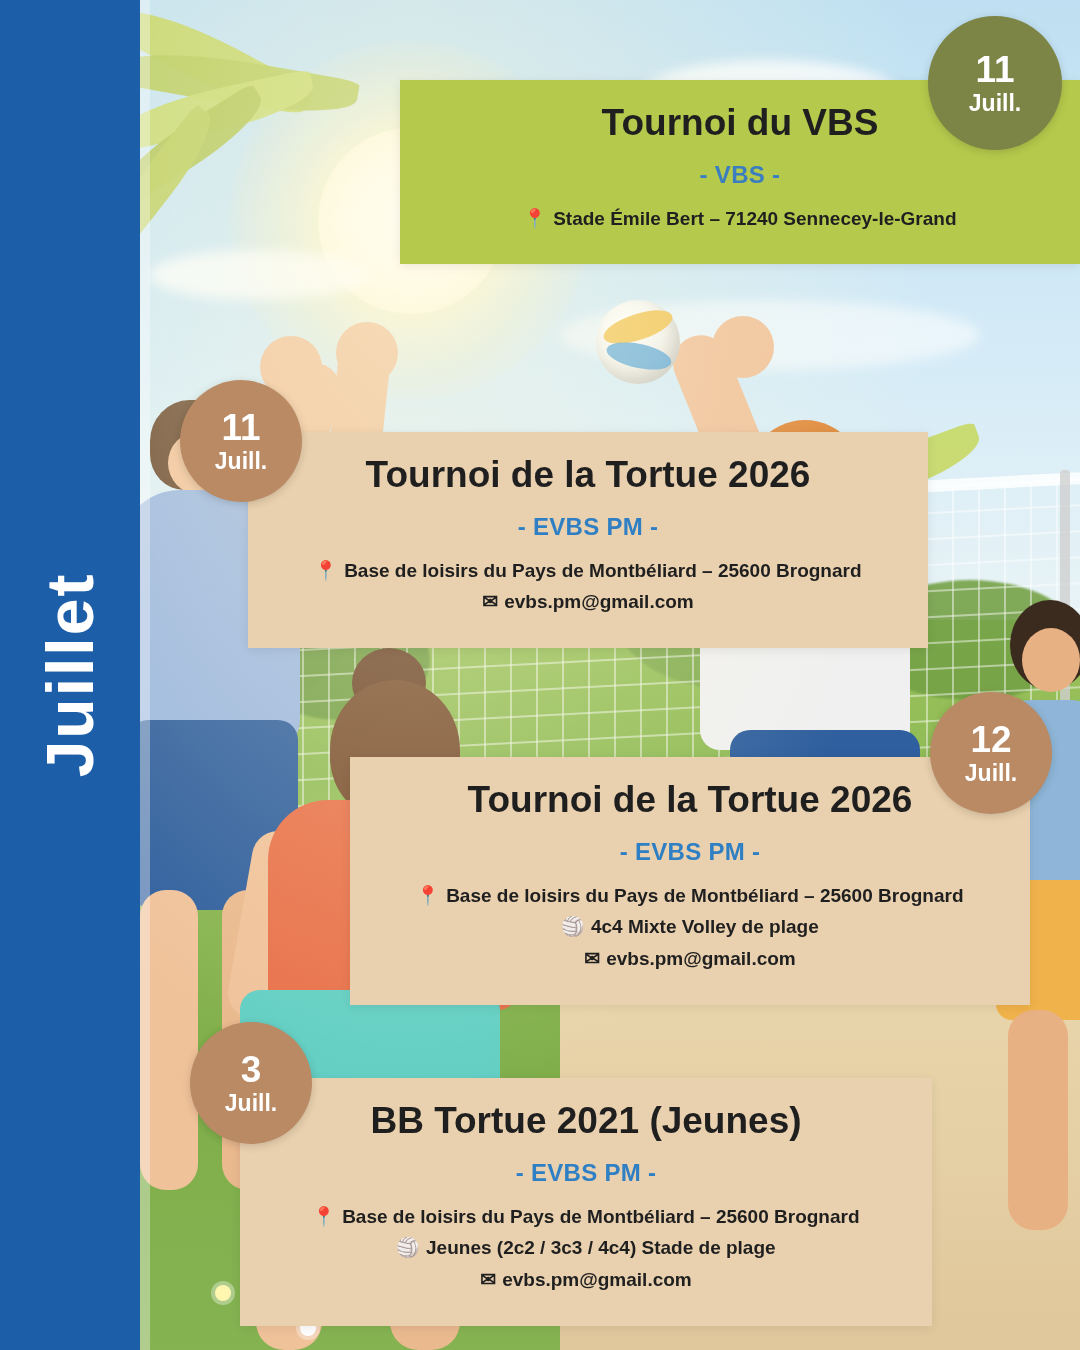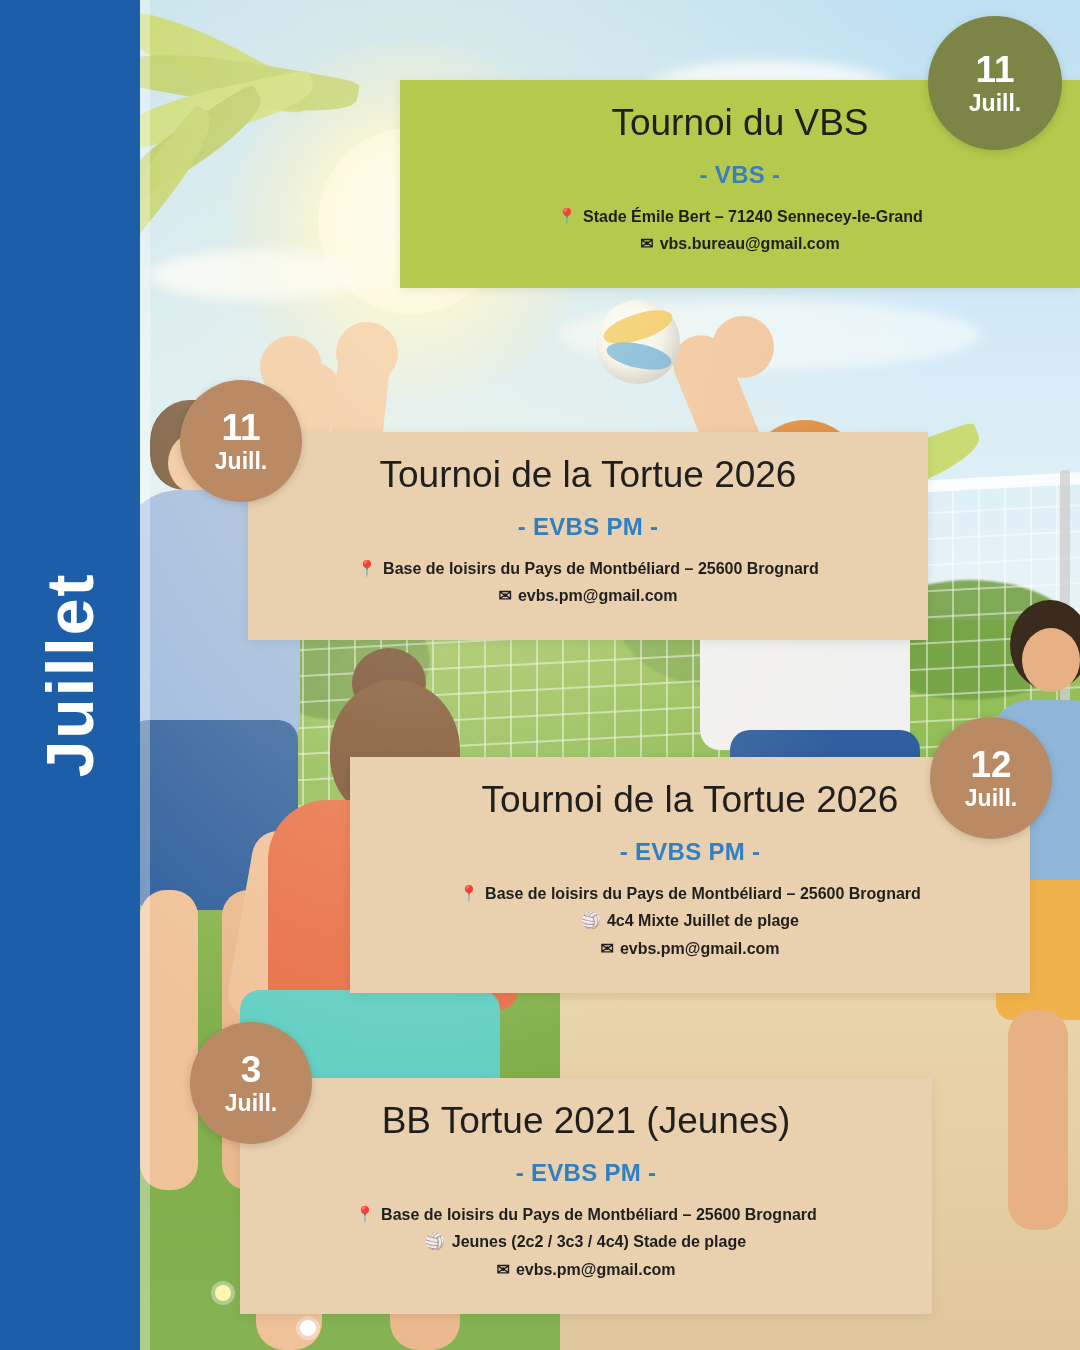--- a/index.html
+++ b/index.html
@@ -239,35 +239,35 @@
     z-index: 8;
     padding: 22px 26px 26px;
     text-align: center;
     box-shadow: 0 2px 10px rgba(0,0,0,0.08);
   }
   .card.green { background: #b5c94c; }
   .card.tan { background: #e9d0ae; }
 
   .card .title {
     font-size: 37px;
-    font-weight: 400;
+    font-weight: 700;
     color: #1f1f1f;
     margin: 0 0 16px;
     line-height: 1.15;
   }
   .card .club {
     font-size: 24px;
     font-weight: 700;
     color: #2f7fc4;
     margin: 0 0 18px;
     letter-spacing: .3px;
   }
   .card.green .club { color: #3a7ec0; }
   .card .line {
-    font-size: 16px;
+    font-size: 19px;
     font-weight: 700;
     color: #1f1f1f;
     margin: 0 0 7px;
     line-height: 1.3;
   }
   .card .line .ic { margin-right: 6px; }
 
   
   #card-1 { left: 400px; top: 80px;  width: 628px; }
   #card-2 { left: 248px; top: 432px; width: 628px; }
@@ -288,21 +288,21 @@
     line-height: 1.0;
     box-shadow: 0 2px 8px rgba(0,0,0,0.15);
   }
   .badge .day { font-size: 37px; }
   .badge .mon { font-size: 23px; margin-top: 4px; }
   .badge.olive { background: #7d8546; }
   .badge.brown { background: #b98a63; }
 
   #badge-1 { left: 928px; top: 16px;  width: 134px; height: 134px; }
   #badge-2 { left: 180px; top: 380px; width: 122px; height: 122px; }
-  #badge-3 { left: 930px; top: 717px; width: 122px; height: 122px; }
+  #badge-3 { left: 930px; top: 692px; width: 122px; height: 122px; }
   #badge-4 { left: 190px; top: 1022px; width: 122px; height: 122px; }
 </style>
 </head>
 <body>
 
 <div class="poster">
 
   <div class="bg">
     <div class="sun"></div>
     <div class="sun-core"></div>
@@ -379,23 +379,20 @@
     <div class="month">Juillet</div>
   </div>
   <div class="band-edge"></div>
 
   <div class="card green" id="card-1">
     <div class="title">Tournoi du VBS</div>
     <div class="club">- VBS -</div>
     <div class="line">
       <span class="ic">📍</span><span>Stade Émile Bert – 71240 Sennecey-le-Grand</span>
     </div>
-    <div class="line">
-      <span class="ic">✉</span><span>vbs.bureau@gmail.com</span>
-    </div>
   </div>
   <div class="badge olive" id="badge-1">
     <span class="day">11</span>
     <span class="mon">Juill.</span>
   </div>
 
   <div class="card tan" id="card-2">
     <div class="title">Tournoi de la Tortue 2026</div>
     <div class="club">- EVBS PM -</div>
     <div class="line">
@@ -410,21 +407,21 @@
     <span class="mon">Juill.</span>
   </div>
 
   <div class="card tan" id="card-3">
     <div class="title">Tournoi de la Tortue 2026</div>
     <div class="club">- EVBS PM -</div>
     <div class="line">
       <span class="ic">📍</span><span>Base de loisirs du Pays de Montbéliard – 25600 Brognard</span>
     </div>
     <div class="line">
-      <span class="ic">🏐</span><span>4c4 Mixte Juillet de plage</span>
+      <span class="ic">🏐</span><span>4c4 Mixte Volley de plage</span>
     </div>
     <div class="line">
       <span class="ic">✉</span><span>evbs.pm@gmail.com</span>
     </div>
   </div>
   <div class="badge brown" id="badge-3">
     <span class="day">12</span>
     <span class="mon">Juill.</span>
   </div>
 

